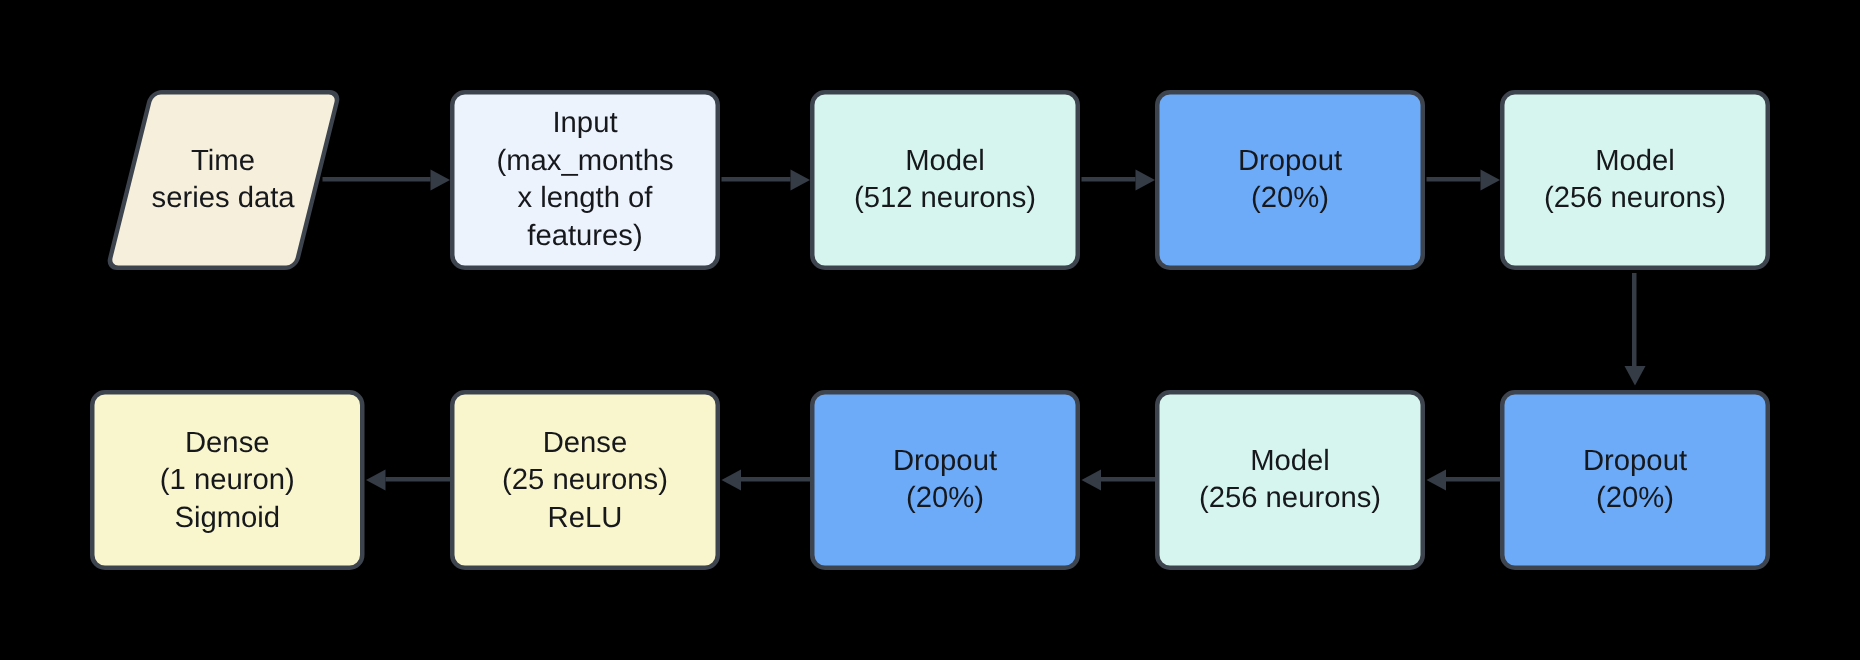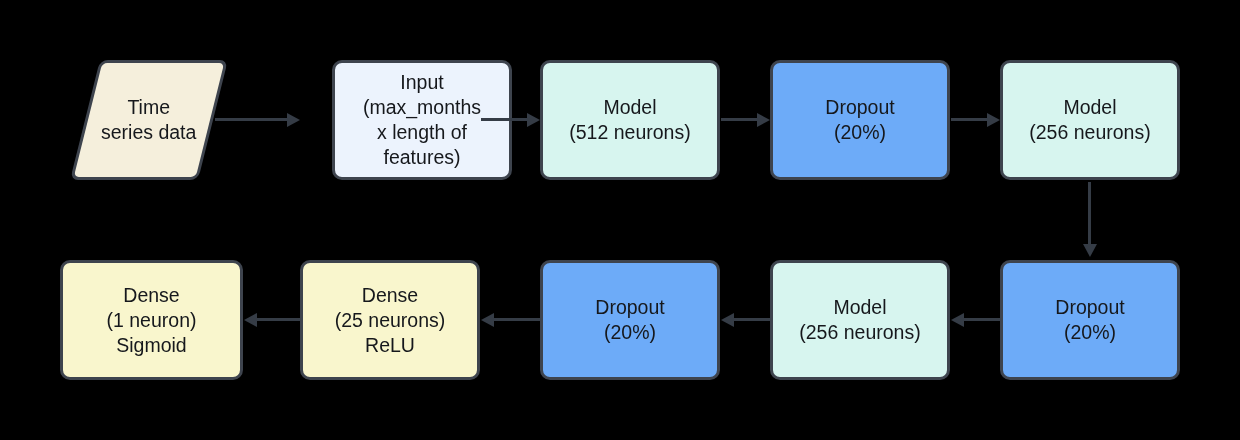--- a/index.html
+++ b/index.html
@@ -40,21 +40,21 @@
 </head>
 <body>
 
 <div class="stage">
 
   <div class="parallelogram" style="background: rgb(245, 239, 220);">
     <span class="label">Time
 series data</span>
   </div>
 
-  <div class="node" style="left: 300px; top: 60px; background: rgb(236, 243, 253); margin-left: 32px;">
+  <div class="node" style="left: 300px; top: 60px; background: rgb(236, 243, 253);">
     <span class="label">Input
 (max_months
 x length of
 features)</span>
   </div>
 
   <div class="node" style="left: 540px; top: 60px; background: rgb(215, 245, 239);">
     <span class="label">Model
 (512 neurons)</span>
   </div>

